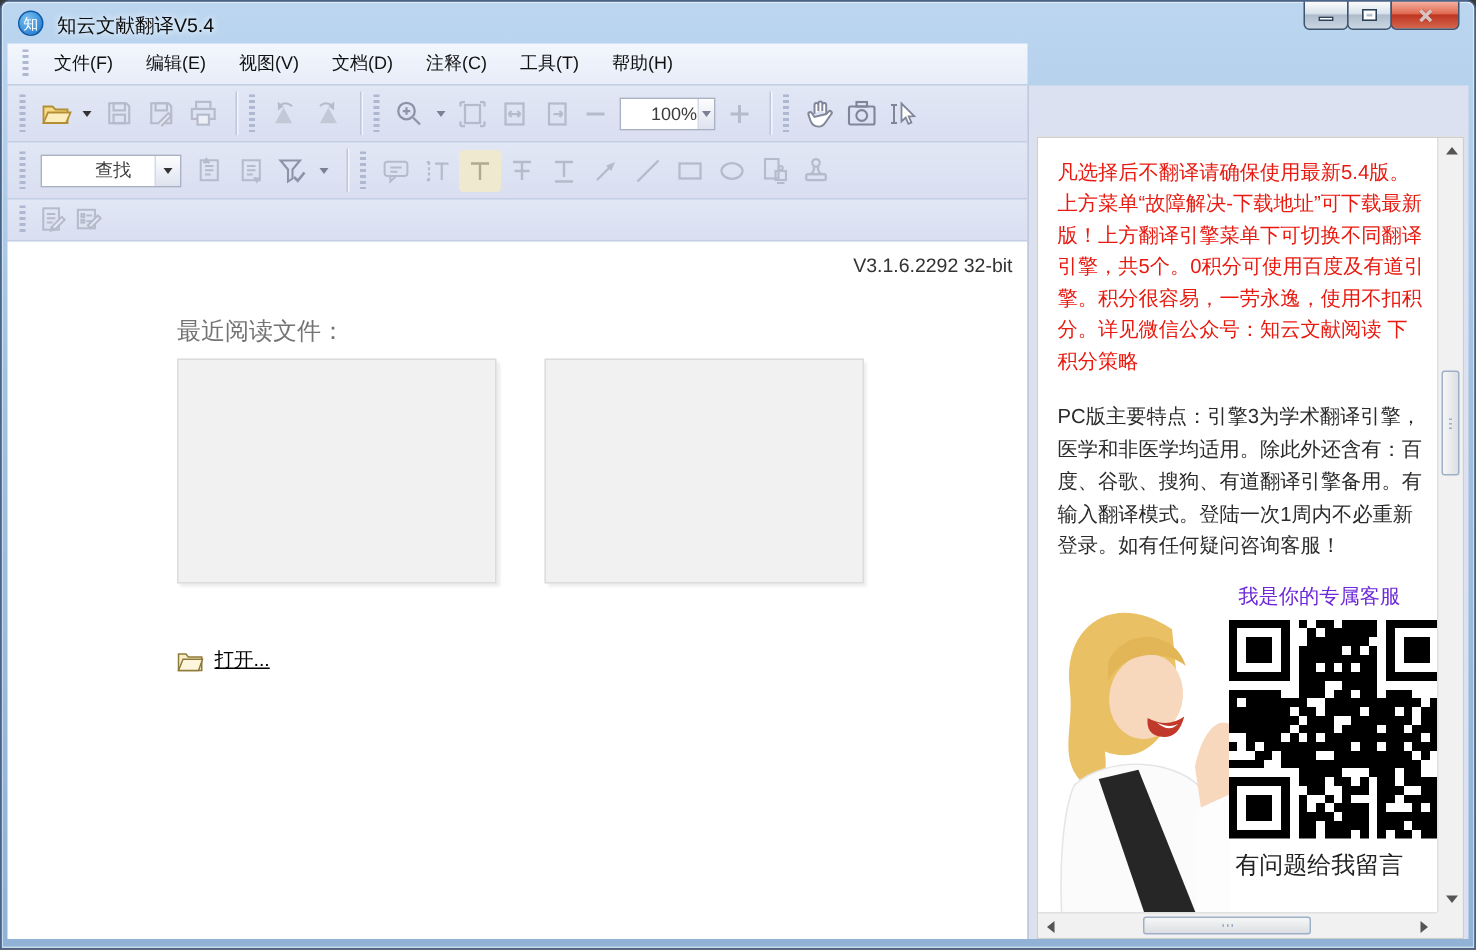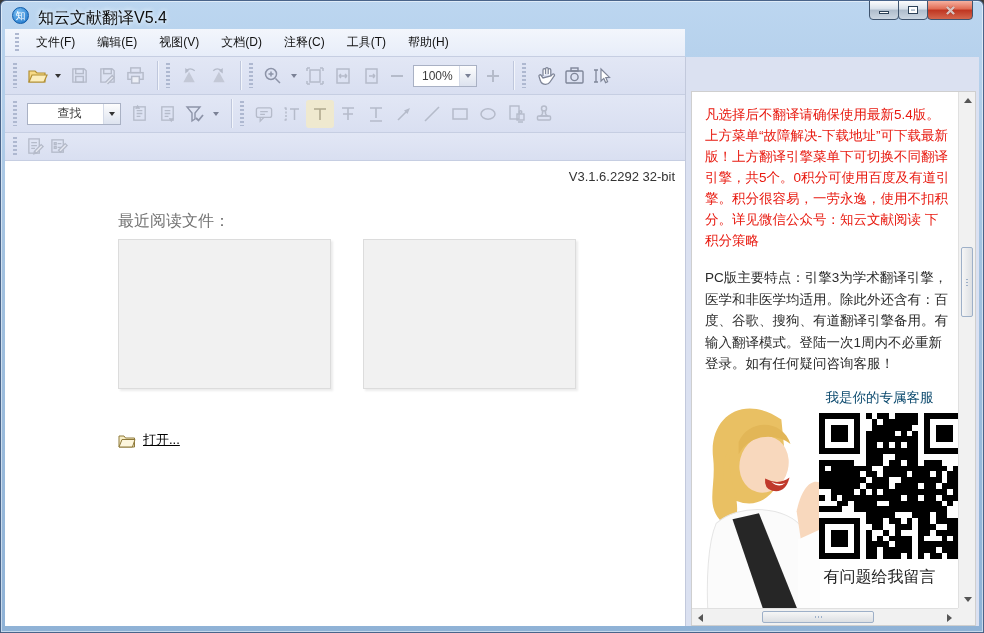--- a/index.html
+++ b/index.html
@@ -6,21 +6,21 @@
   *{box-sizing:border-box;}
   .window{position:relative;width:984px;height:633px;margin:0 auto;
     background:linear-gradient(180deg,#bcd6f0 0%,#a3c2e0 40%,#8fb2d6 100%);
     border:1px solid #49648a;border-radius:6px 6px 0 0;overflow:hidden;
     box-shadow:inset 0 0 0 1px rgba(255,255,255,.5);}
   
   .titlebar{position:absolute;left:0;top:0;right:0;height:28px;}
   .app-icon{position:absolute;left:11px;top:6px;width:17px;height:17px;border-radius:50%;
     background:radial-gradient(circle at 35% 30%,#7cc0f2,#1670c8);color:#fff;font-size:10px;
     display:flex;align-items:center;justify-content:center;border:1px solid #0d5aa8;}
-  .title-text{position:absolute;left:37px;top:7px;font-size:16px;color:#0d0d0d;
+  .title-text{position:absolute;left:37px;top:7px;font-size:13px;color:#0d0d0d;
     text-shadow:0 0 5px #e9f3fc,0 0 5px #e9f3fc;}
   .win-btns{position:absolute;right:10px;top:-1px;display:flex;}
   .win-btn{width:30px;height:20px;margin-left:-1px;border:1px solid #3f546e;border-top:1px solid #3f546e;
     background:linear-gradient(180deg,#fdfdfd,#d7e0ea 45%,#aebccb 50%,#cbd6e2);
     display:flex;align-items:center;justify-content:center;border-radius:0 0 4px 4px;cursor:default;}
   .win-btn.close{width:46px;background:linear-gradient(180deg,#f6b1a0,#e06a52 45%,#bf3520 50%,#d4674e);}
   .glyph-min{width:10px;height:3px;background:#fff;border:1px solid #2d4258;margin-top:4px;}
   .glyph-max{width:10px;height:8px;border:1px solid #2d4258;background:transparent;box-shadow:inset 0 0 0 2px #fff;}
   
   .menubar{position:absolute;left:4px;top:28px;width:680px;height:28px;
@@ -40,21 +40,21 @@
   .tbrow{position:absolute;left:4px;width:680px;background:linear-gradient(#e2e7f5,#d9dff1);
     border-bottom:1px solid #c6cee2;display:flex;align-items:center;padding-left:8px;}
   .tb1{top:56px;height:38px;}
   .tb2{top:94px;height:38px;}
   .tb3{top:132px;height:28px;}
   .tsep{width:1px;height:80%;background:#bfc7dc;box-shadow:1px 0 0 #f2f5fb;margin:0 8px;}
   .tbtn{width:28px;height:28px;display:flex;align-items:center;justify-content:center;border-radius:3px;}
   .tbtn.small{width:24px;height:24px;}
   .tbtn-dd{width:14px;height:28px;display:flex;align-items:center;justify-content:center;}
   .combo{height:22px;background:#fff;border:1px solid #a9b1c4;display:flex;align-items:center;margin:0 4px;}
-  .combo .ctext{flex:1;padding-left:8px;font-size:12px;color:#3c3c3c;}
+  .combo .ctext{flex:1;padding-left:20px;font-size:12px;color:#3c3c3c;}
   .combo .cbtn{width:17px;height:100%;border-left:1px solid #d4dae7;
     background:linear-gradient(#fdfdfd,#dde3ef);display:flex;align-items:center;justify-content:center;}
   
   .main{position:absolute;left:4px;top:160px;width:680px;bottom:6px;background:#fff;}
   .version{position:absolute;right:10px;top:8px;font-size:13px;color:#333;}
   .recent-heading{position:absolute;left:113px;top:50px;font-size:16px;font-weight:normal;color:#737373;}
   .thumb-row{position:absolute;left:113px;top:78px;display:flex;gap:32px;}
   .thumb-box{width:213px;height:150px;background:#f1f1f1;border:1px solid #dcdcdc;
     box-shadow:2px 2px 2px rgba(0,0,0,.08);}
   .open-row{position:absolute;left:113px;top:270px;display:flex;align-items:center;gap:7px;}
@@ -62,21 +62,21 @@
   
   .sidebar{position:absolute;left:684px;top:56px;right:4px;bottom:6px;background:#dbe1f1;
     border-left:1px solid #c2c9dc;}
   .panel{position:absolute;left:5px;top:34px;right:3px;bottom:0;background:#fff;border:1px solid #cfcfcf;}
   .panel-inner{position:absolute;left:0;top:0;right:17px;bottom:17px;overflow:hidden;}
   .panel-text{padding:12px 8px 0 13px;}
   .notice-red{font-size:13.5px;line-height:21px;color:#e8190f;}
   .notice-black{font-size:13.5px;line-height:21.5px;color:#2b2b2b;margin-top:16px;}
   .service{position:relative;margin-top:12px;height:228px;}
   .service-photo{position:absolute;left:-6px;top:0;width:124px;height:228px;}
-  .service-title{position:absolute;left:104px;right:0;top:2px;text-align:center;font-size:13.5px;color:#0c4a6e;}
+  .service-title{position:absolute;left:104px;right:0;top:2px;text-align:center;font-size:13.5px;color:#6d28d9;}
   .qr{position:absolute;left:114px;top:26px;width:146px;height:146px;}
   .service-footer{position:absolute;left:104px;right:0;top:180px;text-align:center;font-size:16px;color:#222;}
   
   .vscroll{position:absolute;top:0;right:0;width:17px;bottom:17px;background:#f1f1f1;border-left:1px solid #e0e0e0;}
   .hscroll{position:absolute;left:0;right:17px;bottom:0;height:17px;background:#f1f1f1;border-top:1px solid #e0e0e0;}
   .corner{position:absolute;right:0;bottom:0;width:17px;height:17px;background:#f1f1f1;}
   .sbtn{position:absolute;width:17px;height:17px;display:flex;align-items:center;justify-content:center;}
   .tri-up{width:0;height:0;border-left:4px solid transparent;border-right:4px solid transparent;border-bottom:5px solid #555;}
   .tri-down{width:0;height:0;border-left:4px solid transparent;border-right:4px solid transparent;border-top:5px solid #555;}
   .tri-left{width:0;height:0;border-top:4px solid transparent;border-bottom:4px solid transparent;border-right:5px solid #555;}

